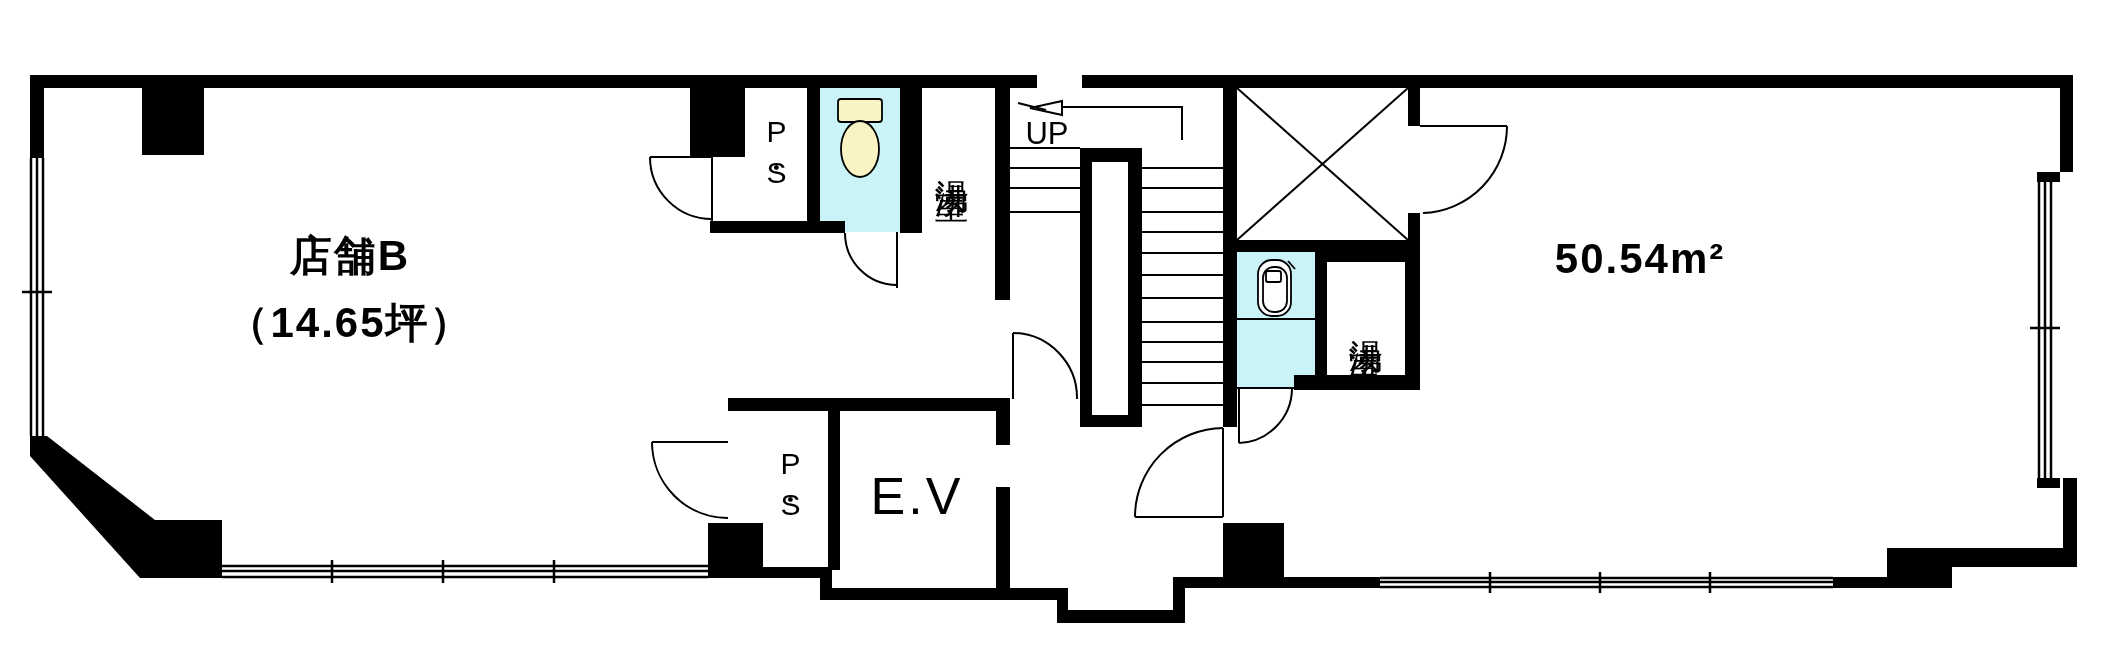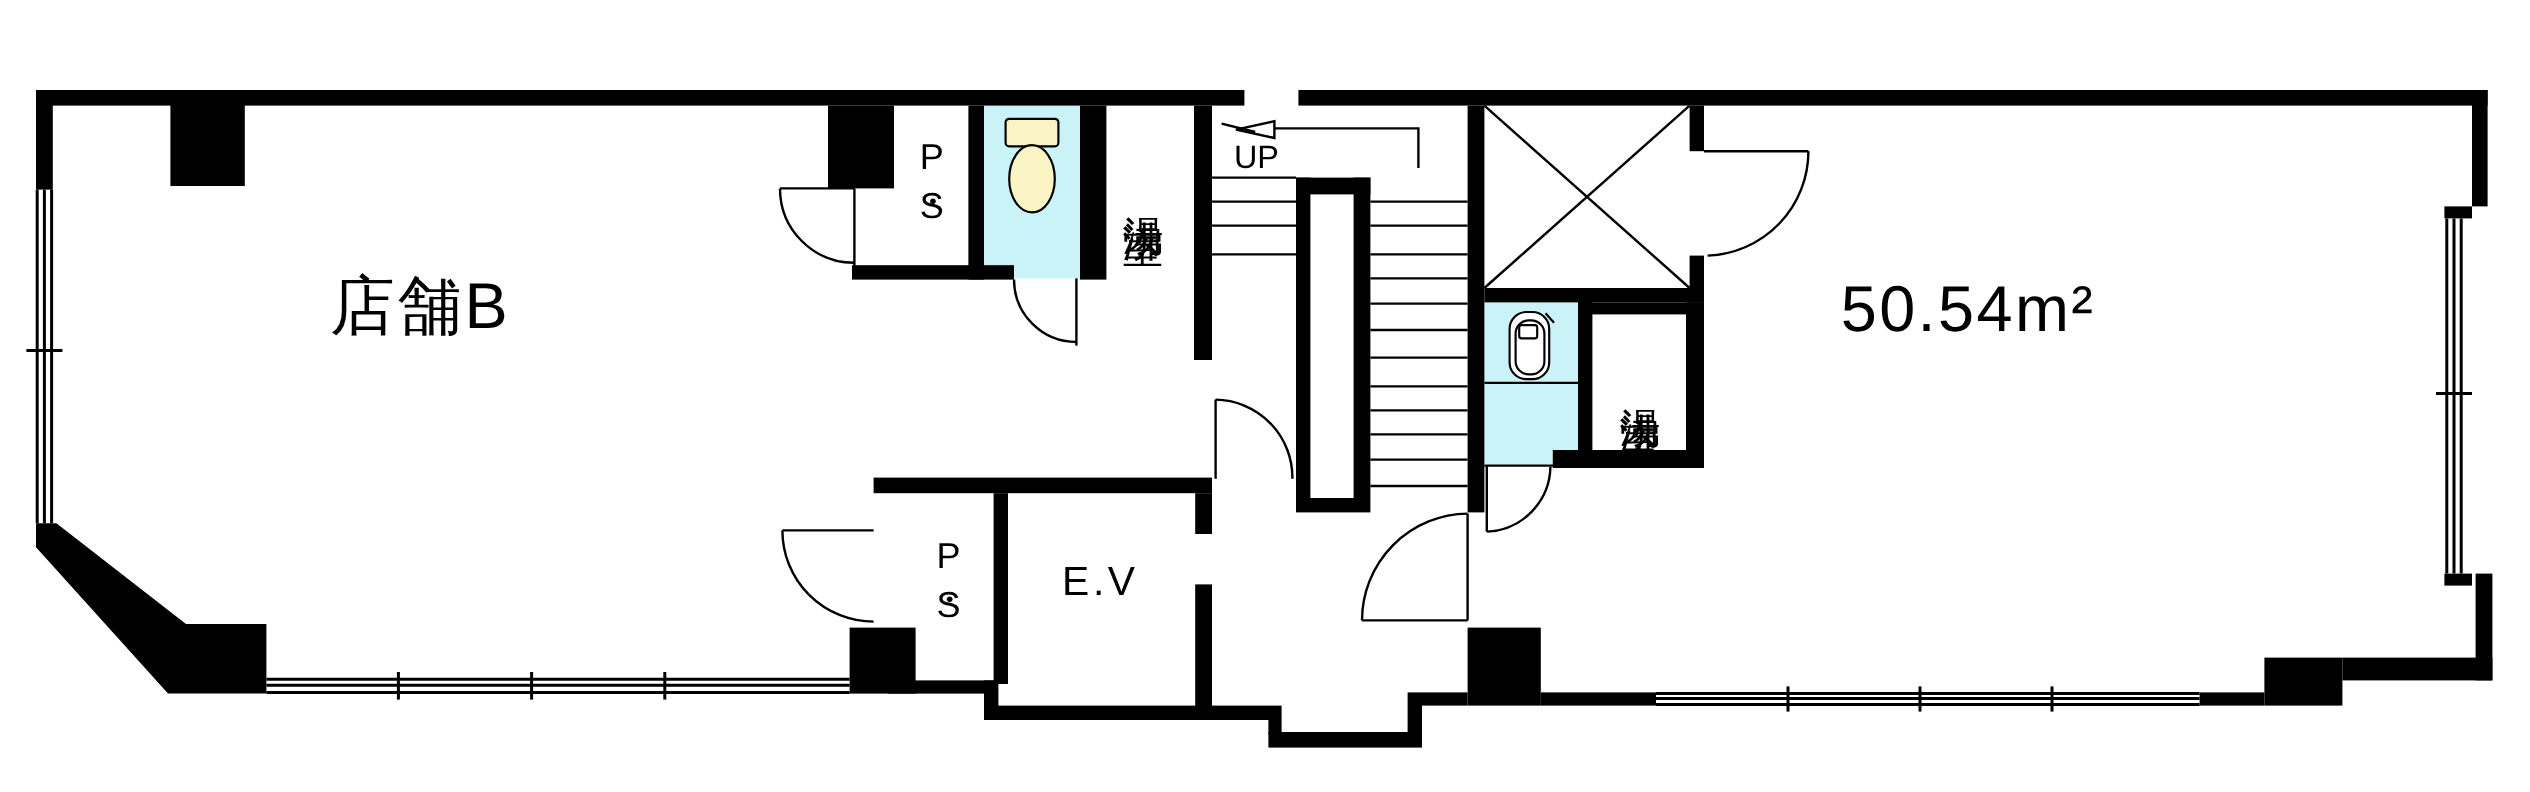--- a/index.html
+++ b/index.html
@@ -13,30 +13,30 @@
   .plan{
     position:relative;
     width:2108px;height:660px;
     background:var(--color-background);
     font-family:"Liberation Sans","DejaVu Sans",sans-serif;
     color:#000;
     overflow:hidden;
   }
   .plan svg{position:absolute;left:0;top:0;}
   .label{position:absolute;text-align:center;white-space:nowrap;color:#000;}
-  .room-title{font-size:54px;line-height:67px;letter-spacing:2px;font-weight:400;}
+  .room-title{font-size:42px;line-height:67px;letter-spacing:2px;font-weight:700;}
   .v-label{
     writing-mode:vertical-rl;text-orientation:upright;
     letter-spacing:4px;line-height:1;
     display:flex;align-items:center;justify-content:center;
   }
   .ps-label{font-size:30px;height:128px;width:60px;}
   .yw-label{font-size:34px;height:122px;width:52px;}
-  .ev-label{font-size:34px;width:130px;letter-spacing:3px;}
-  .up-label{font-size:27px;width:70px;}
+  .ev-label{font-size:52px;width:130px;letter-spacing:3px;}
+  .up-label{font-size:31px;width:70px;}
 </style>
 </head>
 <body>
 
 <div class="plan">
 
   <svg width="2108" height="660" viewBox="0 0 2108 660">
 
     <g>
       <rect x="820" y="88" width="80" height="144" fill="var(--color-wet-area)"></rect>
@@ -194,20 +194,21 @@
       <line x1="1237" y1="319" x2="1315" y2="319"></line>
       <rect x="1258" y="260" width="33" height="56" rx="14"></rect>
       <rect x="1263" y="267" width="24" height="45" rx="11"></rect>
       <rect x="1266" y="271" width="15" height="11" rx="2"></rect>
       <line x1="1288" y1="261" x2="1295" y2="269"></line>
     </g>
   </svg>
 
   <div class="label room-title" style="left:150px;top:222px;width:400px;">
     <div>店舗B</div>
+    <div>（14.65坪）</div>
   </div>
 
   <div class="label room-title" style="left:1440px;top:225px;width:400px;">
     <div>50.54m²</div>
   </div>
 
   <div class="label v-label ps-label" style="left:746px;top:90px;">P・S</div>
   <div class="label v-label ps-label" style="left:760px;top:422px;">P・S</div>
 
   <div class="label v-label yw-label" style="left:926px;top:98px;">湯沸室</div>

